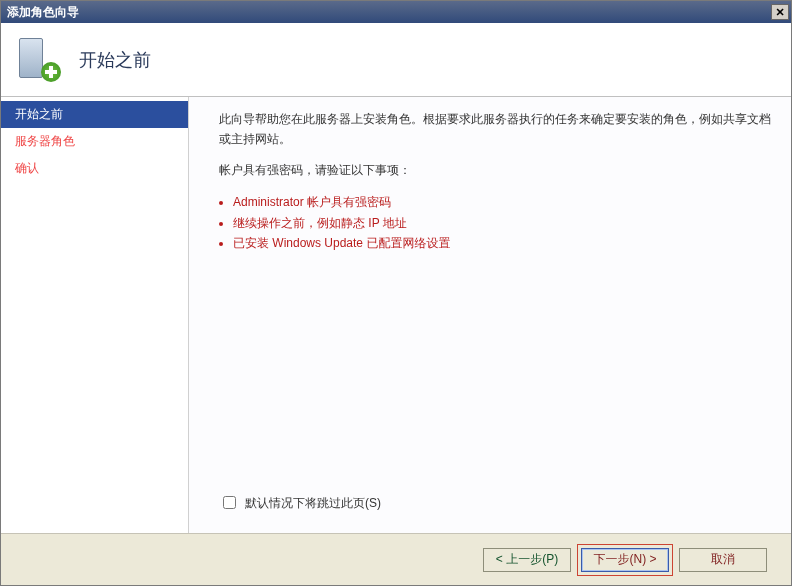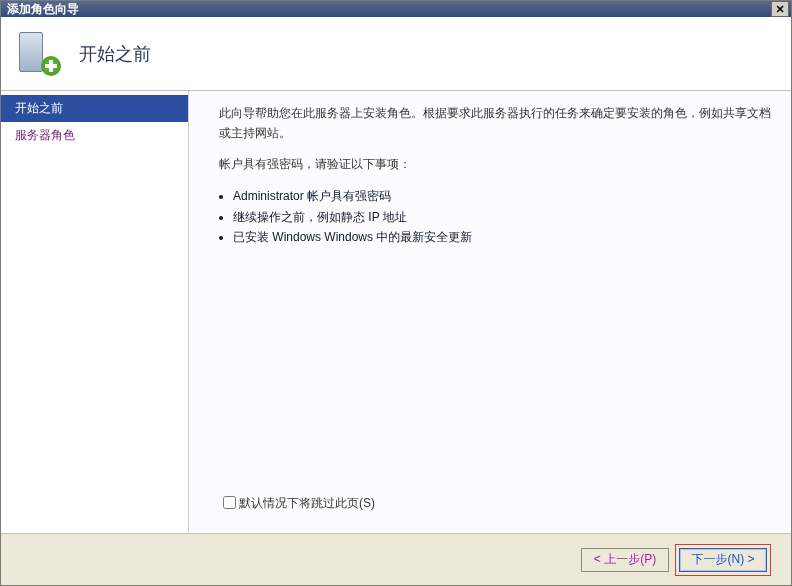--- a/index.html
+++ b/index.html
@@ -14,21 +14,21 @@
   }
   .window {
     width: 792px;
     height: 586px;
     background: #ece9d8;
     border: 1px solid #7a7a7a;
     display: flex;
     flex-direction: column;
   }
   .titlebar {
-    height: 16px;
+    height: 22px;
     background: linear-gradient(to bottom, #5a6a8a, #314a7a);
     color: #fff;
     display: flex;
     align-items: center;
     padding: 0 2px 0 6px;
     font-size: 12px;
     font-weight: bold;
   }
   .titlebar .title { flex: 1; }
   .titlebar .close-btn {
@@ -89,21 +89,21 @@
     min-height: 0;
   }
   .sidebar {
     width: 188px;
     background: #fff;
     border-right: 1px solid #d0d0d0;
     padding-top: 4px;
   }
   .side-item {
     padding: 5px 14px;
-    color: #701a75;
+    color: #ef4444;
     cursor: default;
     font-size: 12px;
   }
   .side-item.selected {
     background: #2b4f9e;
     color: #fff;
   }
   .content {
     flex: 1;
     padding: 12px 20px 10px 30px;
@@ -112,26 +112,27 @@
     display: flex;
     flex-direction: column;
   }
   .content .para { margin-bottom: 10px; }
   .content ul {
     margin: 2px 0 10px 0;
     padding-left: 14px;
   }
   .content ul li {
     list-style: disc;
-    color:#0f172a;
+    color:#b91c1c;
   }
   .content-spacer { flex:1; }
   .skip-row {
     display:flex;
     align-items:flex-start;
+    gap:6px;
     padding-bottom:10px;
   }
   .skip-row input[type=checkbox]{
     width:13px;height:13px;
   }
   .footer {
     height: 52px;
     background: #ece9d8;
     border-top: 1px solid #c6c3b6;
     display:flex;
@@ -139,27 +140,27 @@
     justify-content:flex-end;
     gap:10px;
     padding-right:24px;
   }
   .btn {
     min-width: 88px;
     height: 24px;
     background: #ece9d8;
     border: 1px solid #8e8e7a;
     font-size: 12px;
-    color:#1d4ed8;
+    color:#7f1d1d;
     display:inline-flex;
     align-items:center;
     justify-content:center;
     padding: 0 8px;
   }
-  .btn.disabled { color:#a21caf; }
+  .btn.disabled { color:#14532d; }
   .btn.default {
     outline: 1px solid #cc4433;
     outline-offset: 3px;
     border: 1px solid #3a5aaa;
     box-shadow: inset 0 0 0 1px #aac4ee;
   }
 </style>
 </head>
 <body>
 
@@ -179,38 +180,42 @@
   </div>
 
   <div class="body">
     <div class="sidebar">
       <div class="side-item selected">
         <span>开始之前</span>
       </div>
       <div class="side-item">
         <span>服务器角色</span>
       </div>
+      <div class="side-item">
+        <span>确认</span>
+      </div>
     </div>
 
     <div class="content">
       <div class="para">此向导帮助您在此服务器上安装角色。根据要求此服务器执行的任务来确定要安装的角色，例如共享文档或主持网站。</div>
       <div class="para">帐户具有强密码，请验证以下事项：</div>
       <ul>
         <li>Administrator 帐户具有强密码</li>
         <li>继续操作之前，例如静态 IP 地址</li>
-        <li>已安装 Windows Windows 中的最新安全更新</li>
+        <li>已安装 Windows Update 已配置网络设置</li>
       </ul>
 
       <div class="content-spacer"></div>
 
       <div class="skip-row">
         <input type="checkbox" style="">
         <label>默认情况下将跳过此页(S)</label>
       </div>
     </div>
   </div>
 
   <div class="footer">
     <button class="btn disabled">&lt; 上一步(P)</button>
     <button class="btn default">下一步(N) &gt;</button>
+    <button class="btn">取消</button>
   </div>
 
 </div>
 
 </body></html>

